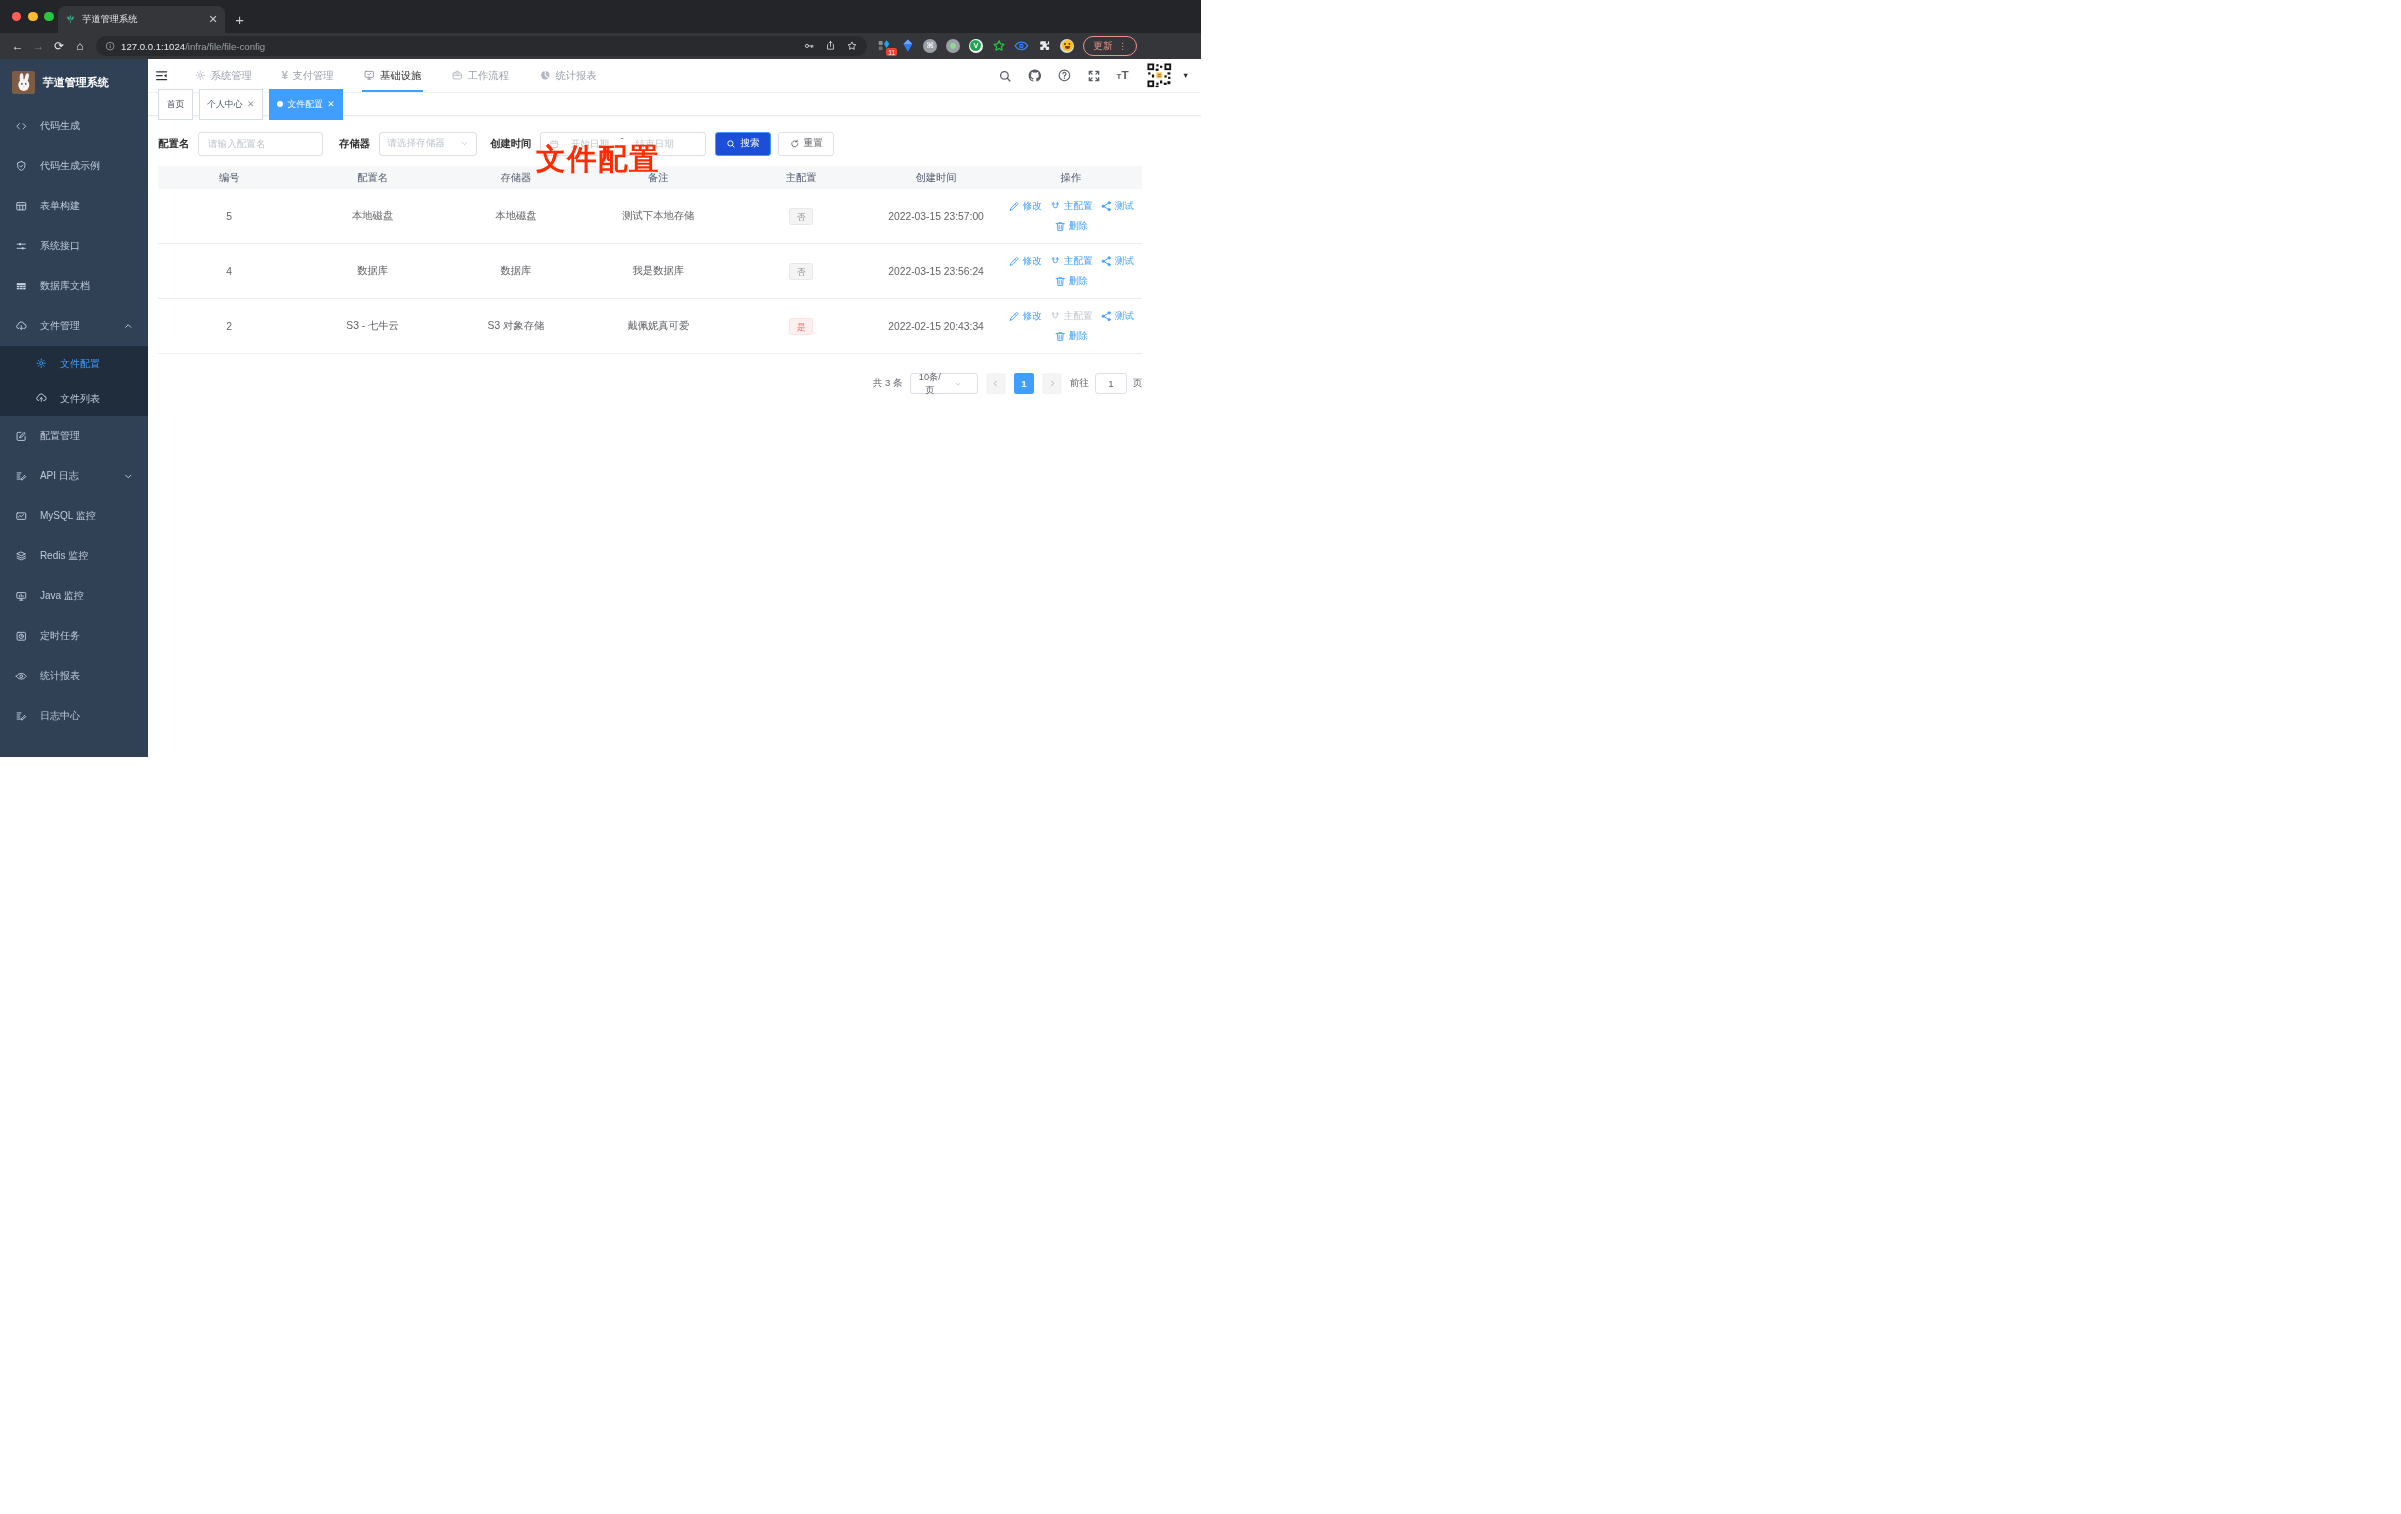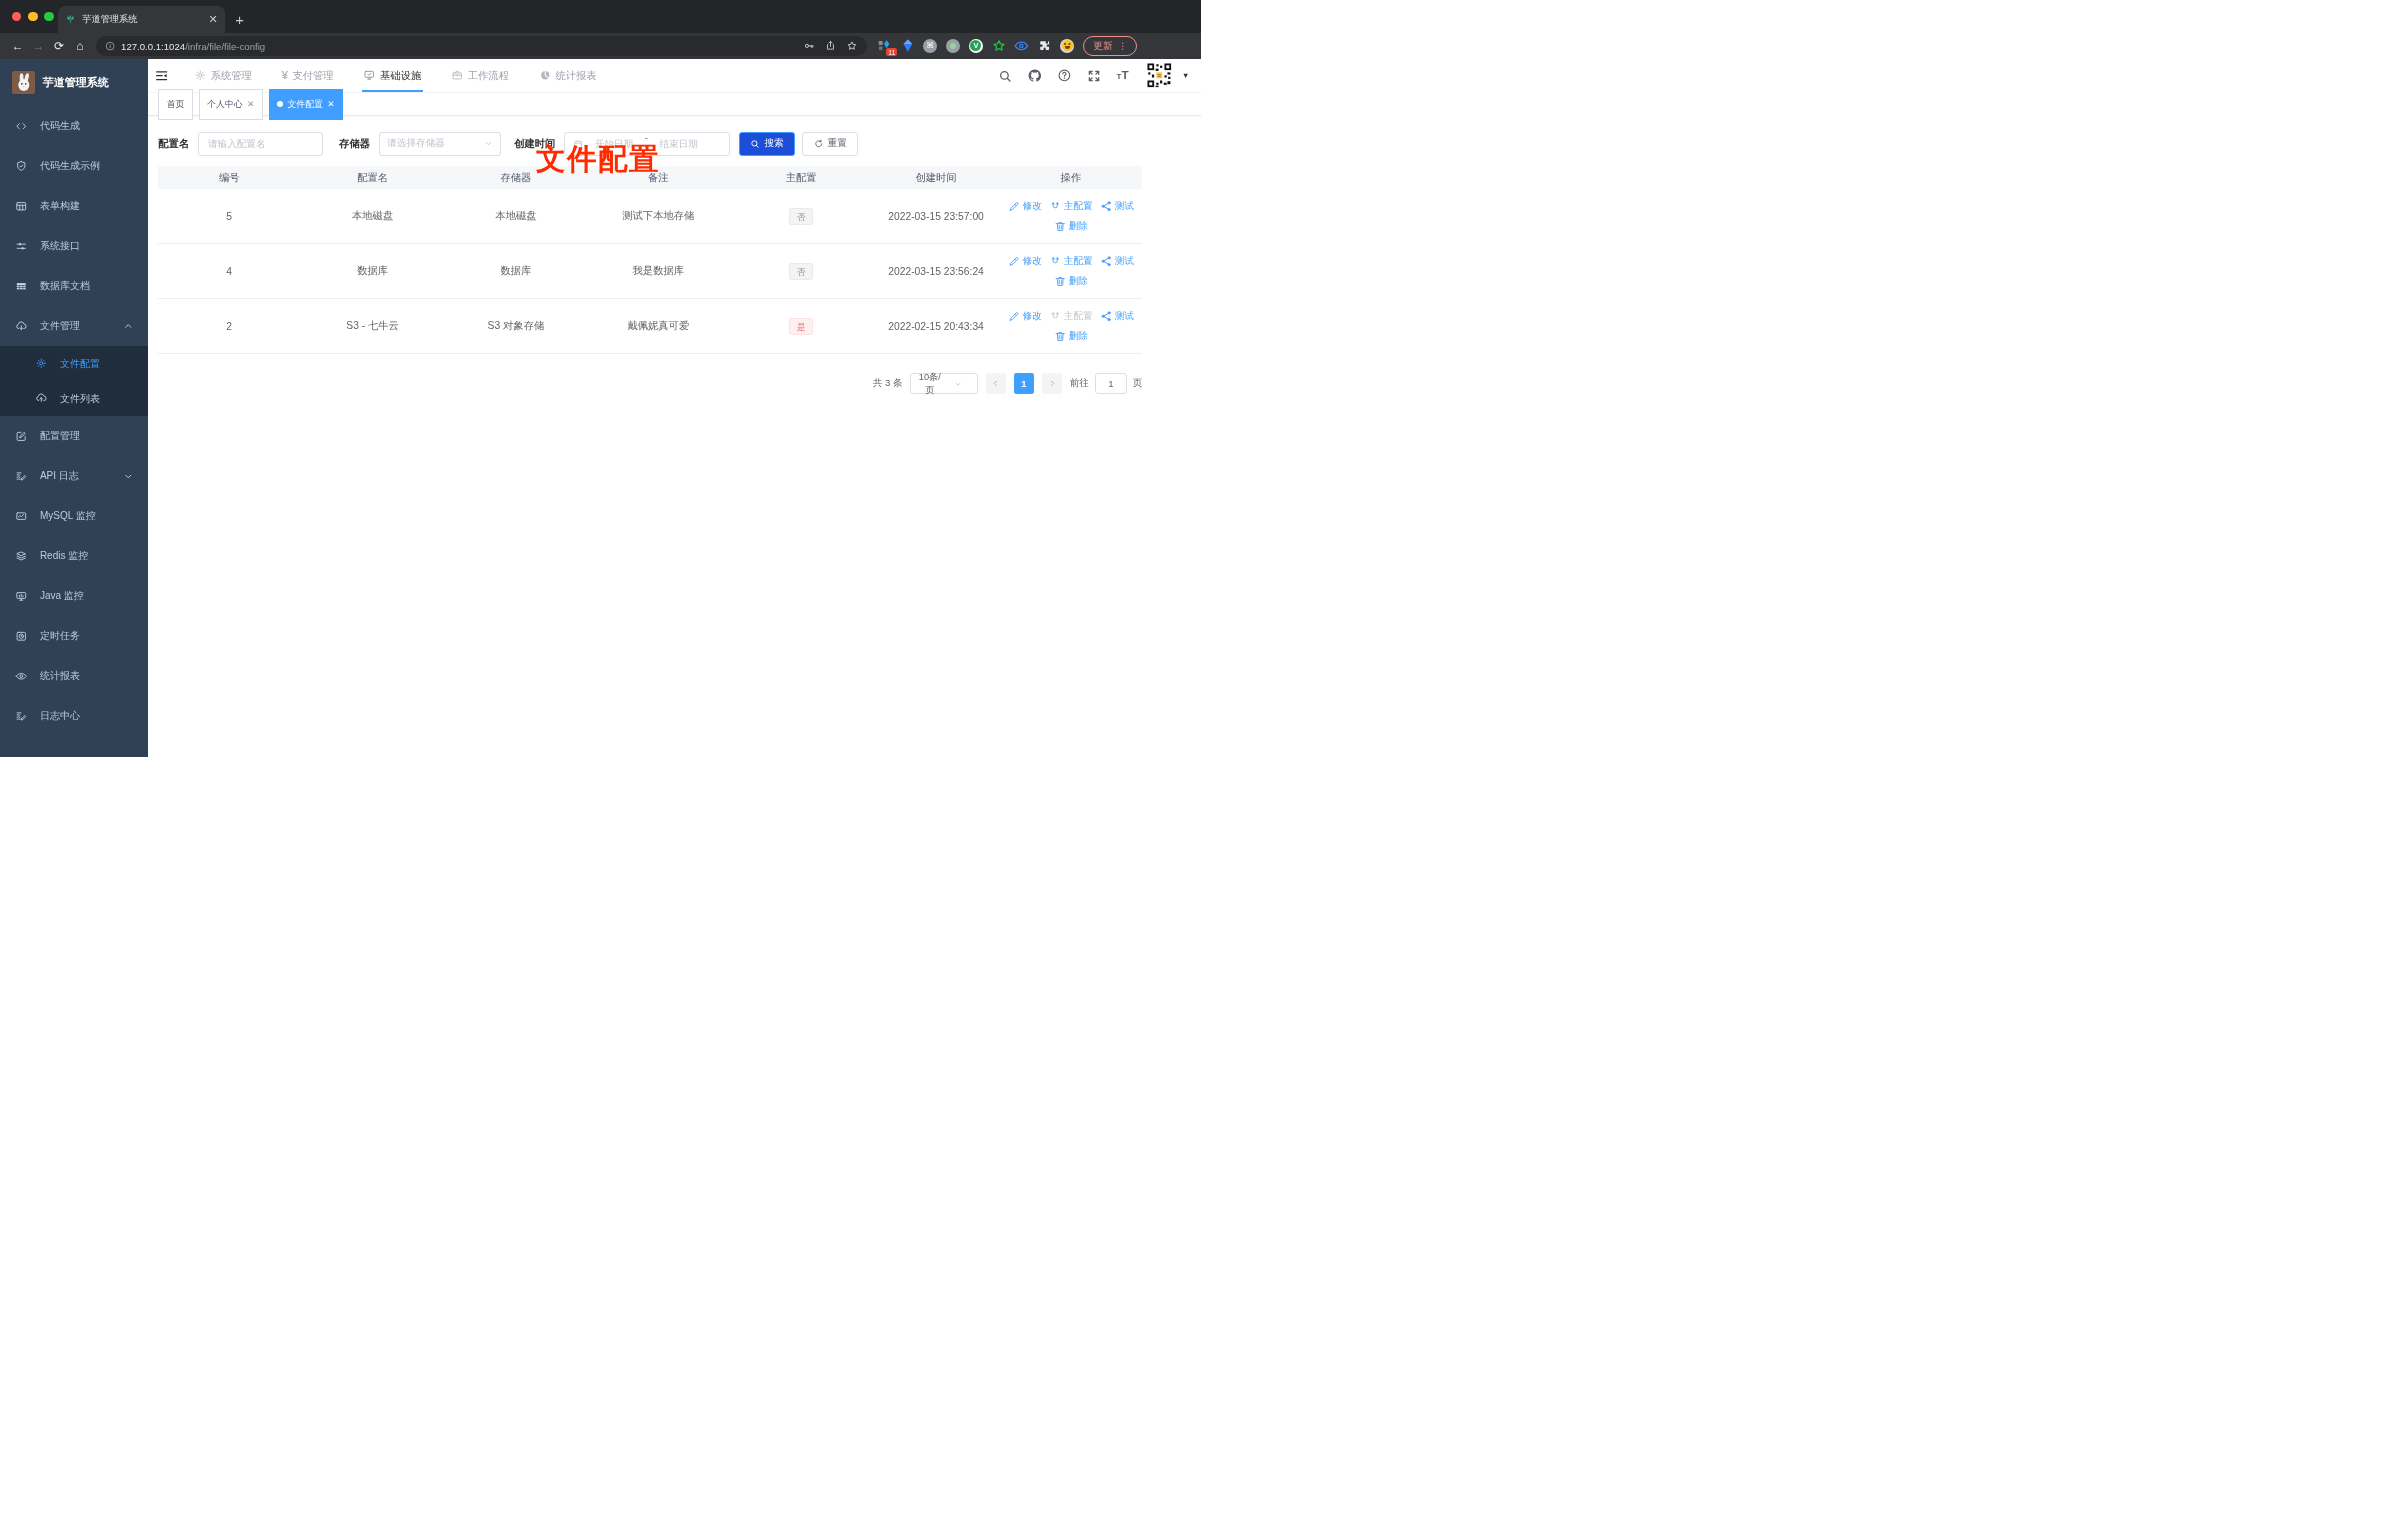--- a/index.html
+++ b/index.html
@@ -87,21 +87,21 @@
     color:#ff2b00; z-index:30; letter-spacing:1.5px; pointer-events:none; }
 
   
   .content { flex:1; position:relative; padding:16px 0 0 10.3px; }
   .filters { display:flex; align-items:center; font-size:10.3px; color:#303133; }
   .filters label { font-weight:bold; margin-right:8.9px; }
   .f-input { height:23.6px; border:0.7px solid #dcdfe6; border-radius:3px; padding:0 8.9px; font-size:9.6px;
     color:#606266; background:#fff; outline:none; font-family:inherit; }
   .f-input::placeholder { color:#bfc4cc; }
   .w-name { width:125px; margin-right:16px; }
-  .f-select { width:122px; height:23.6px; border:0.7px solid #dcdfe6; border-radius:3px; display:flex;
+  .f-select { width:98px; height:23.6px; border:0.7px solid #dcdfe6; border-radius:3px; display:flex;
     align-items:center; padding:0 7.4px; color:#bfc4cc; font-size:9.6px; margin-right:13.3px; background:#fff; }
   .f-select .ph { flex:1; }
   .f-select .ic { color:#c0c4cc; }
   .f-dates { width:166px; height:23.6px; border:0.7px solid #dcdfe6; border-radius:3px; display:flex;
     padding:0 7.4px; gap:5.9px; background:#fff; margin-right:8.9px; }
   .f-dates .ic { color:#c0c4cc; }
   .f-dates input { border:none; outline:none; width:50px; font-size:9.6px; color:#606266; text-align:center; font-family:inherit; }
   .f-dates input::placeholder { color:#bfc4cc; }
   .f-dates .sep { color:#606266; font-size:8.9px; }
   .btn { height:23.6px; border-radius:3px; border:0.7px solid #dcdfe6; background:#fff; display:inline-flex;

